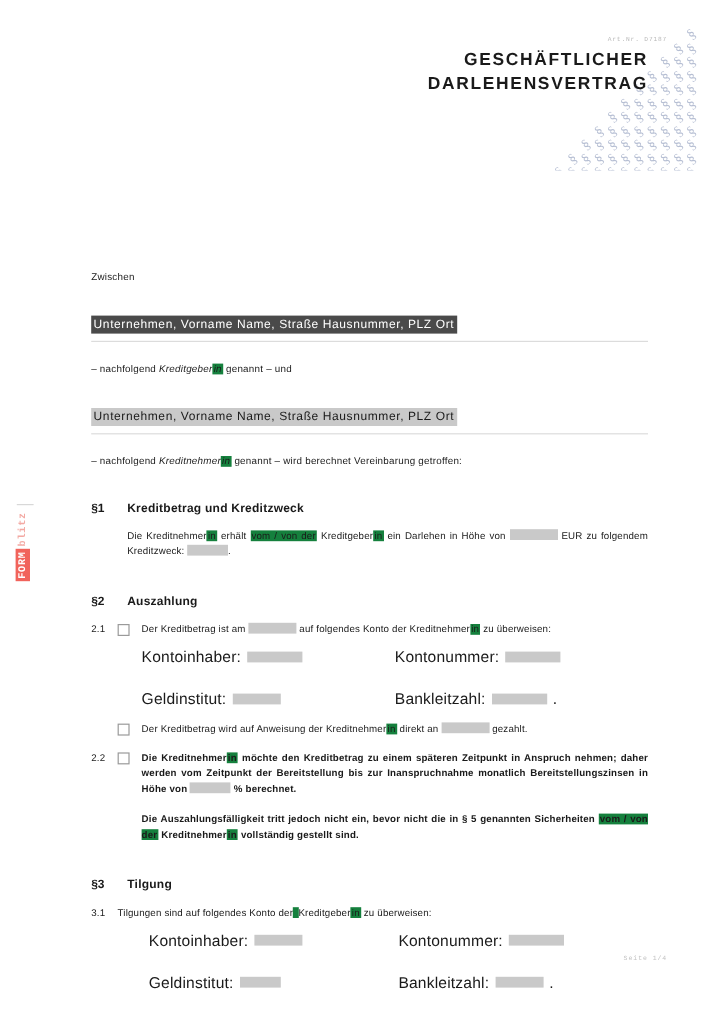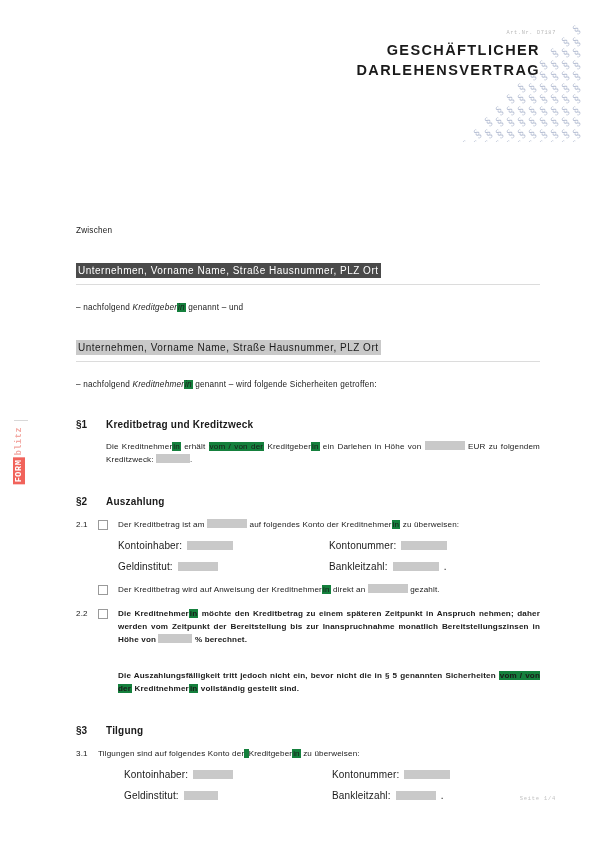--- a/index.html
+++ b/index.html
@@ -212,33 +212,33 @@
   }
   .fld.w34 { width: 34px; }
   .fld.w40 { width: 40px; }
   .fld.w46 { width: 46px; }
 
   
   .bank {
     margin-top: 9px;
     display: grid;
     grid-template-columns: 1fr 1fr;
-    row-gap: 10px;
-    font-size: 10px;
+    row-gap: 20px;
+    font-size: 13px;
     letter-spacing: .15px;
   }
   .bank-cell {
     display: flex;
     align-items: center;
     gap: 5px;
   }
   .bank-indent { margin-left: 42px; }
   .bank-indent2 { margin-left: 48px; }
 
-  .para-gap { margin-top: 23px; }
+  .para-gap { margin-top: 12px; }
 
   .footer {
     position: absolute;
     right: 44px;
     bottom: 48px;
     font-family: "Liberation Mono", monospace;
     font-size: 5.4px;
     letter-spacing: .8px;
     color: #c2c2c2;
   }
@@ -281,21 +281,21 @@
     <div class="party">
       <span class="party-text sel">Unternehmen,  Vorname Name,  Straße Hausnummer,  PLZ Ort</span>
       <div class="rule"></div>
     </div>
     <div class="nachfolgend"><span>– nachfolgend </span><em>Kreditgeber</em><em class="g-pad">in</em><span> genannt – und</span></div>
 
     <div class="party">
       <span class="party-text soft">Unternehmen,  Vorname Name,  Straße Hausnummer,  PLZ Ort</span>
       <div class="rule"></div>
     </div>
-    <div class="nachfolgend"><span>– nachfolgend </span><em>Kreditnehmer</em><em class="g-pad">in</em><span> genannt – wird folgende Sicherheiten  getroffen:</span></div>
+    <div class="nachfolgend"><span>– nachfolgend </span><em>Kreditnehmer</em><em class="g-pad">in</em><span> genannt – wird berechnet Vereinbarung  getroffen:</span></div>
 
     <div class="sec">
       <div class="sec-num">§1</div>
       <div class="sec-title">Kreditbetrag und Kreditzweck</div>
     </div>
     <div class="body-indent"><span>Die Kreditnehmer</span><span class="g-pad">in</span><span> erhält </span><span class="g-pad">vom / von der</span><span> Kreditgeber</span><span class="g-pad">in</span><span> ein Darlehen in Höhe von </span><span class="fld w40"></span><span> EUR zu folgendem Kreditzweck: </span><span class="fld w34"></span><span>.</span></div>
 
     <div class="sec">
       <div class="sec-num">§2</div>
       <div class="sec-title">Auszahlung</div>

